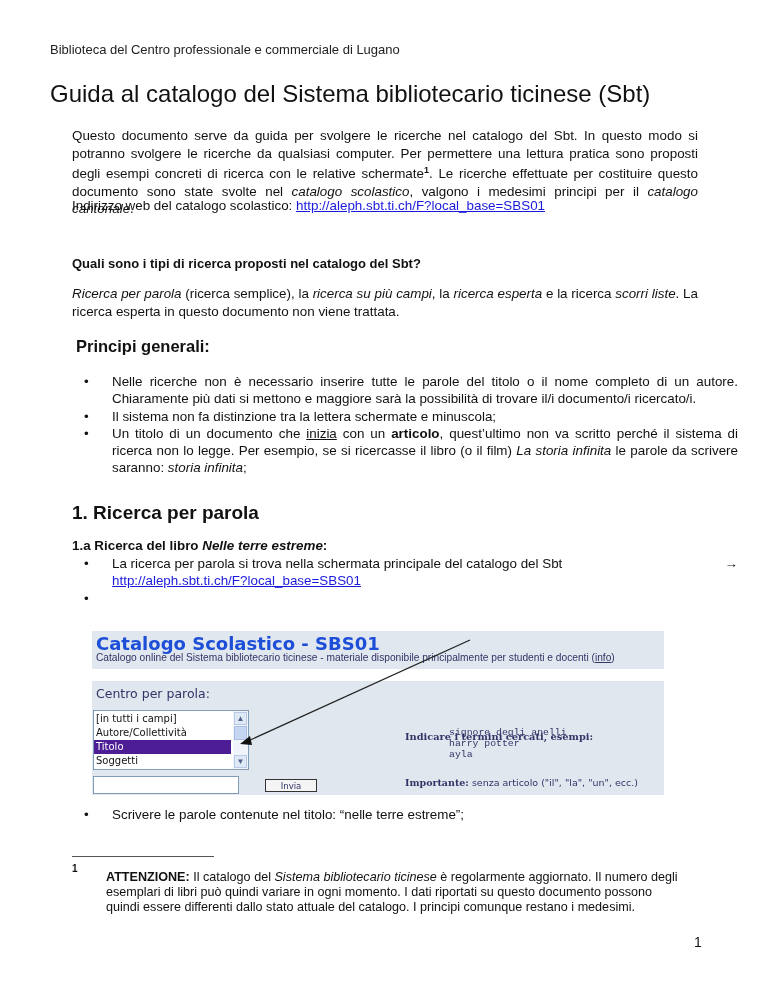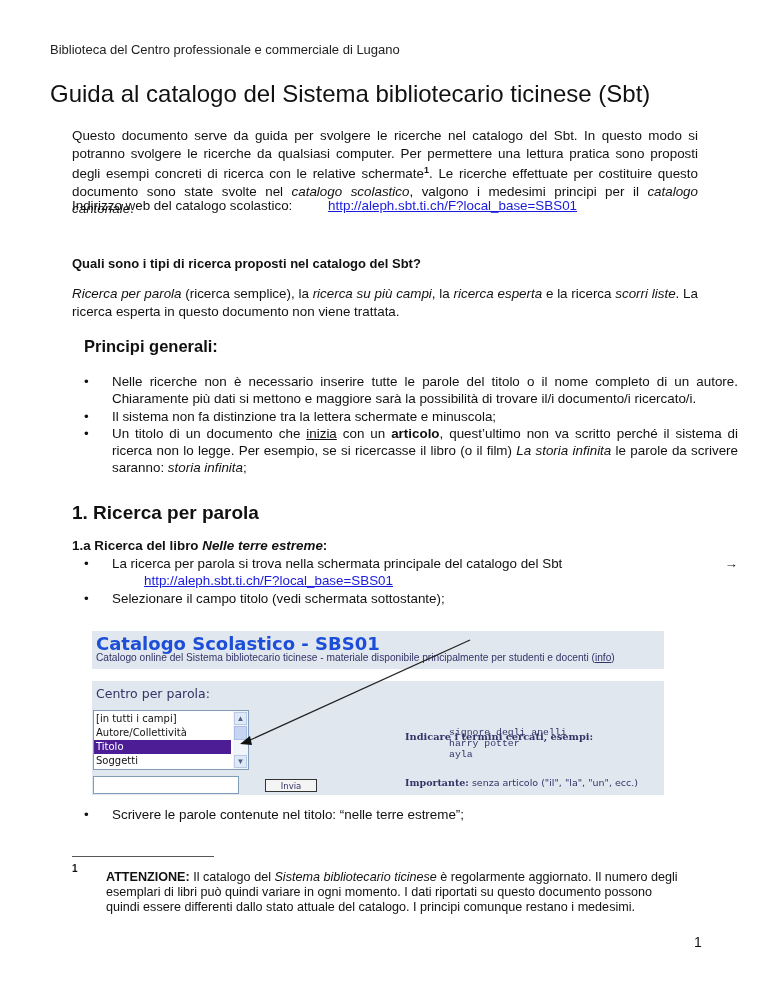--- a/index.html
+++ b/index.html
@@ -6,30 +6,30 @@
     body { width: 768px; height: 994px; position: relative; overflow: hidden;
            font-family: "Liberation Sans", sans-serif; color: #111; }
     .abs { position: absolute; }
     .header { left: 50px; top: 42px; font-size: 13px; color: #222; }
     .title { left: 50px; top: 80px; font-size: 24px; color: #111; }
     .para { left: 72px; width: 626px; font-size: 13.4px; line-height: 17.5px; text-align: justify; }
     .p1 { top: 127px; }
     .p-url { top: 197px; }
     .q-head { left: 72px; top: 256px; font-size: 13px; font-weight: bold; }
     .p2 { top: 285px; }
-    .h-principi { left: 84px; top: 337px; font-size: 16.5px; font-weight: bold; }
+    .h-principi { left: 76px; top: 337px; font-size: 16.5px; font-weight: bold; }
     ul.bul { position: absolute; left: 72px; width: 626px; margin: 0; padding: 0 0 0 40px;
              font-size: 13.4px; line-height: 17.3px; text-align: justify; list-style: none; }
     ul.bul li { position: relative; }
     ul.bul li .dot { position: absolute; left: -28px; top: 0; }
     .bl1 { top: 373px; width: 586px; }
     .h1sec { left: 72px; top: 502px; font-size: 19px; font-weight: bold; }
     .h1a { left: 72px; top: 538px; font-size: 13.4px; font-weight: bold; }
     .bl2 { top: 555px; width: 586px; }
-    a.link { color: #1a1adc; text-decoration: underline; margin-left: 32px; }
+    a.link { color: #1a1adc; text-decoration: underline; }
     i { font-style: italic; }
     u { text-decoration: underline; }
     
     .shot-top { left: 92px; top: 631px; width: 572px; height: 38px; background: #e1e7ef; }
     .shot-title { left: 96px; top: 633px; font-family: "DejaVu Sans", sans-serif; font-size: 18px; font-weight: bold; color: #1d4ed8; }
     .shot-sub { left: 96px; top: 652px; font-family: "Liberation Sans", sans-serif; font-size: 10.2px; color: #333366; }
     .shot-sub a { color: #333366; text-decoration: underline; }
     .shot-main { left: 92px; top: 681px; width: 572px; height: 92px; background: #e1e7ef; }
     .shot-h { left: 96px; top: 686px; font-family: "DejaVu Sans", sans-serif; font-size: 12.5px; color: #333366; }
     .listbox { left: 93px; top: 710px; width: 154px; height: 58px; border: 1px solid #7f9db9; background: #fff; }
@@ -75,21 +75,21 @@
   <li><span class="dot">•</span><span>Nelle ricerche non è necessario inserire tutte le parole del titolo o il nome completo di un autore. Chiaramente più dati si mettono e maggiore sarà la possibilità di trovare il/i documento/i ricercato/i.</span></li>
   <li><span class="dot">•</span><span>Il sistema non fa distinzione tra la lettera schermate e minuscola;</span></li>
   <li><span class="dot">•</span><span>Un titolo di un documento che </span><u>inizia</u><span> con un </span><b>articolo</b><span>, quest’ultimo non va scritto perché il sistema di ricerca non lo legge. Per esempio, se si ricercasse il libro (o il film) </span><i>La storia infinita</i><span> le parole da scrivere saranno: </span><i>storia infinita</i><span>;</span></li>
 </ul>
 
 <div class="abs h1sec">1. Ricerca per parola</div>
 <div class="abs h1a"><span>1.a Ricerca del libro </span><i>Nelle terre estreme</i><span>:</span></div>
 
 <ul class="bul bl2">
   <li><span class="dot">•</span><span>La ricerca per parola si trova nella schermata principale del catalogo del Sbt</span> <span style="float:right">→</span><br><a class="link">http://aleph.sbt.ti.ch/F?local_base=SBS01</a></li>
-  <li><span class="dot">•</span><span>Selezionare il campo titolo (vedi schermata sottostante);</span></li>
+  <li><span class="dot">•</span></li>
 </ul>
 
 <div class="abs shot-top"></div>
 <div class="abs shot-title">Catalogo Scolastico - SBS01</div>
 <div class="abs shot-sub"><span>Catalogo online del Sistema bibliotecario ticinese - materiale disponibile principalmente per studenti e docenti (</span><a>info</a><span>)</span></div>
 
 <div class="abs shot-main"></div>
 <div class="abs shot-bottom-pad"></div>
 <div class="abs shot-h">Centro per parola:</div>
 

